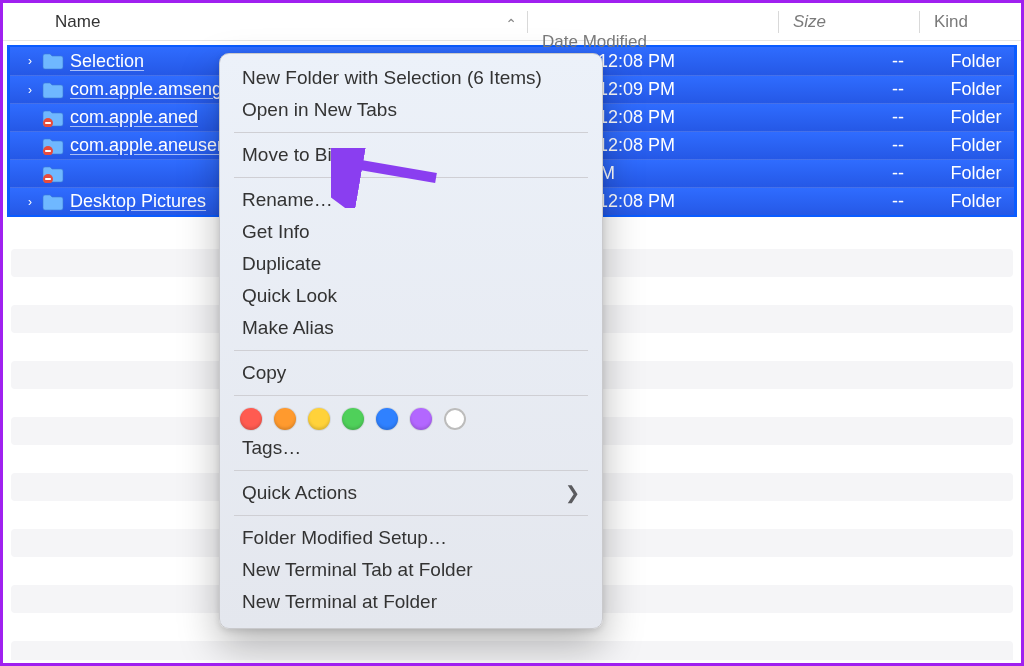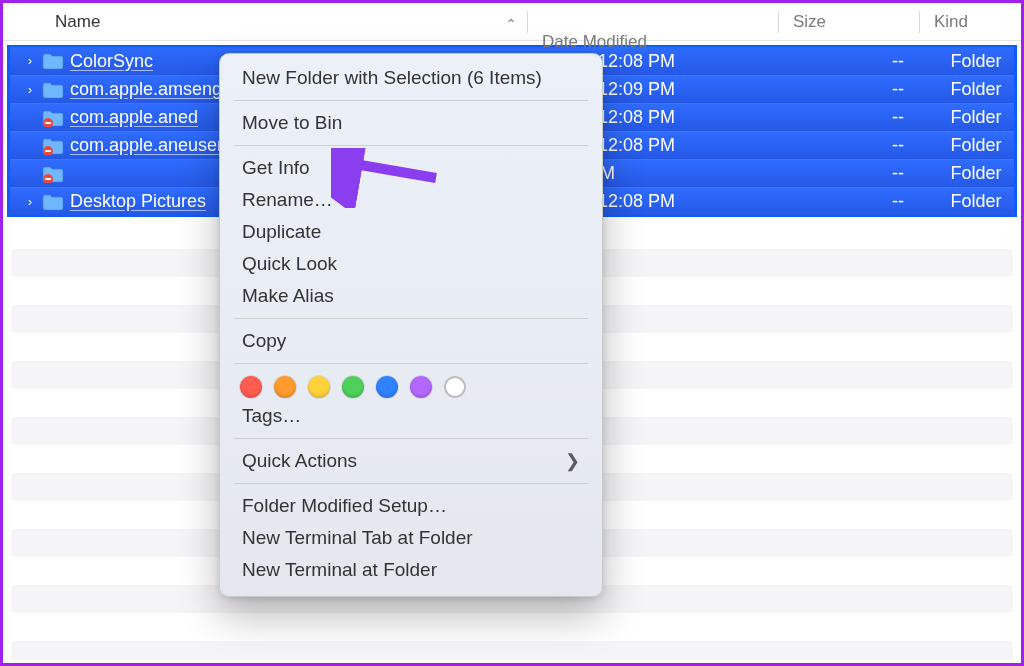--- a/index.html
+++ b/index.html
@@ -38,21 +38,21 @@
     right: 10px;
     font-size:14px;
     color:#888;
   }
   .header .divider {
     width:1px;
     height:22px;
     background:#d9d9d9;
   }
   .header .col-date { flex: 0 0 250px; padding-left: 14px; margin-top: 40px; }
-  .header .col-size { flex: 0 0 140px; padding-left: 14px; }
+  .header .col-size { flex: 0 0 140px; padding-left: 14px; font-style: italic; }
   .header .col-kind { flex: 1 1 auto; padding-left: 14px; }
 
   
   .rows {
     position: relative;
   }
   .row {
     display:flex;
     align-items:center;
     height:28px;
@@ -195,21 +195,21 @@
   <div class="rows" id="rows">
       <div class="row">
     <div class="cell-name">
       <span class="disclosure">›</span>
       <span class="folder-icon">
             <svg width="22" height="18" viewBox="0 0 22 18">
     <path d="M1 4 Q1 2 3 2 L8 2 L10 4 L19 4 Q21 4 21 6 L21 15 Q21 17 19 17 L3 17 Q1 17 1 15 Z" fill="#6fb8ff" stroke="#3a7bd5" stroke-width="0.6"></path>
 
   </svg>
           </span>
-      <span class="filename">ColorSync</span>
+      <span class="filename">Selection</span>
     </div>
     <div class="cell-date">2024, 12:08 PM</div>
     <div class="cell-size">--</div>
     <div class="cell-kind">Folder</div>
       </div>
       <div class="row">
     <div class="cell-name">
       <span class="disclosure">›</span>
       <span class="folder-icon">
             <svg width="22" height="18" viewBox="0 0 22 18">
@@ -304,30 +304,33 @@
     <div class="stripe"></div>
     <div class="stripe alt"></div>
     <div class="stripe"></div>
     <div class="stripe alt"></div>
   </div>
 
 <div class="context-menu">
   <div class="mi">
       <span>New Folder with Selection (6 Items)</span>
     </div>
+  <div class="mi">
+      <span>Open in New Tabs</span>
+    </div>
   <div class="sep"></div>
   <div class="mi">
       <span>Move to Bin</span>
     </div>
   <div class="sep"></div>
   <div class="mi">
+      <span>Rename…</span>
+    </div>
+  <div class="mi">
       <span>Get Info</span>
-    </div>
-  <div class="mi">
-      <span>Rename…</span>
     </div>
   <div class="mi">
       <span>Duplicate</span>
     </div>
   <div class="mi">
       <span>Quick Look</span>
     </div>
   <div class="mi">
       <span>Make Alias</span>
     </div>

